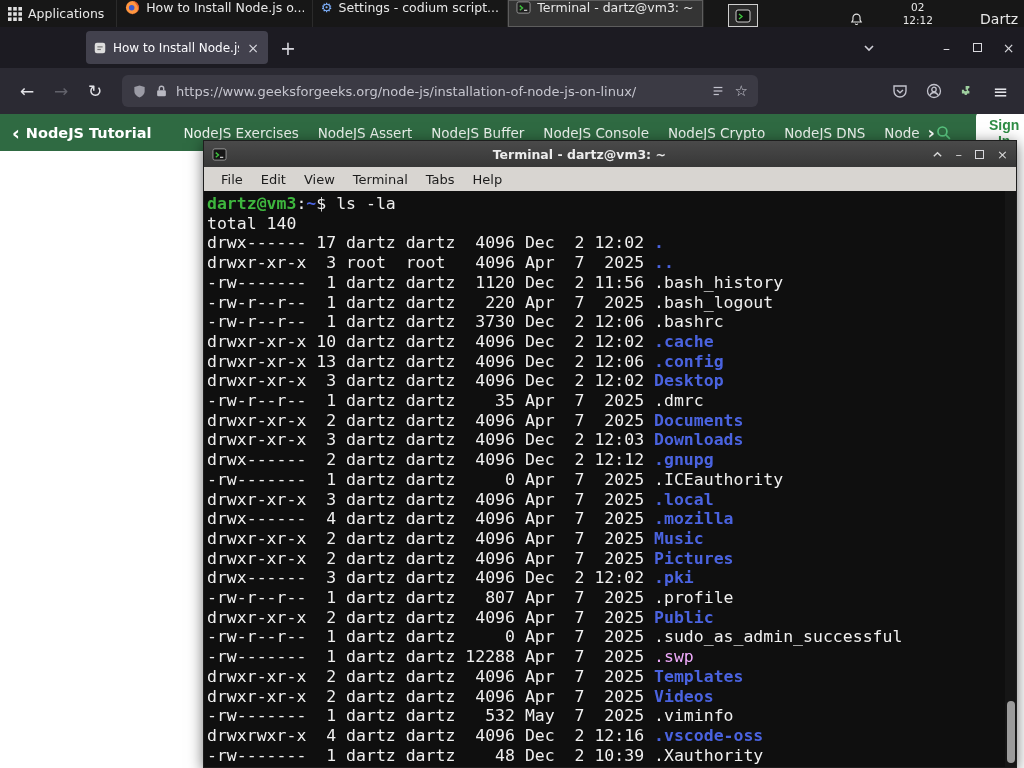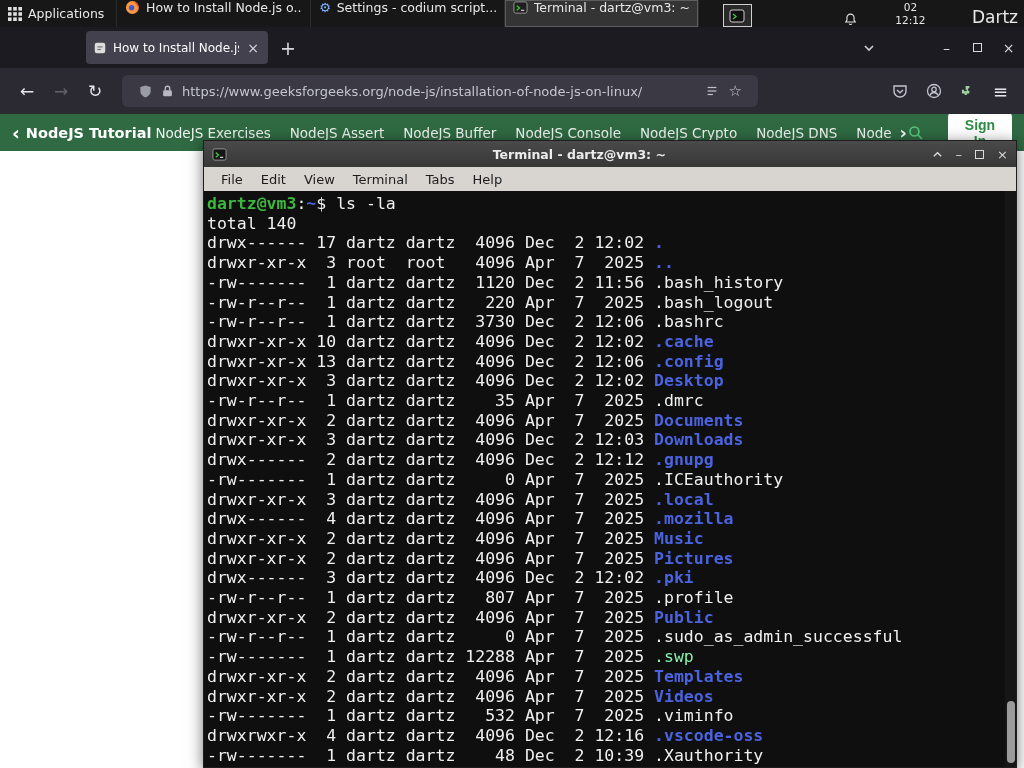--- a/index.html
+++ b/index.html
@@ -13,52 +13,52 @@
   .app-btn { display:flex; align-items:center; gap:6px; padding:0 12px 0 8px; height:100%; border-right:1px solid #2b2b2b; cursor:default; }
   .task-btn { display:flex; align-items:flex-start; gap:6px; width:196px; height:100%; padding:0 8px;
               border-right:1px solid #2b2b2b; overflow:hidden; }
   .task-btn span { white-space:nowrap; overflow:hidden; }
   .task-btn.active { background:#343434; box-shadow:inset 0 0 0 1px #5d5d5d; }
   .panel-right { margin-left:auto; display:flex; align-items:flex-end; gap:8px; height:100%;padding-left:24px; }
   .tray-box { width:30px; height:23px; border:1px solid #cfcfcf; background:#2a2a2a; display:flex;
               align-items:center; justify-content:center; margin-right:78px; }
   .bell { width:26px; display:flex; justify-content:center; }
   .clock { text-align:center; font-size:10.5px; line-height:1.25; padding:0 10px; }
-  .panel-user { font-size:17px; padding:0 6px 0 14px; }
+  .panel-user { font-size:14px; padding:0 6px 0 14px; }
 
   
   .browser { position:absolute; top:27px; left:0; width:1024px; height:741px; background:#fff; }
   .tabbar { height:41px; background:#1c1b22; display:flex; align-items:center; padding-left:86px; }
   .tab { width:182px; height:33px; background:#42414d; border-radius:4px; display:flex; align-items:center;
          gap:6px; padding:0 7px; color:#fbfbfe; }
   .tab-title { flex:1; font-size:12px; white-space:nowrap; overflow:hidden; }
   .tab-close { font-size:14px; color:#d7d7de; padding:0 2px; }
   .newtab { color:#d7d7de; font-size:19px; padding:0 12px; }
   .tab-right { margin-left:auto; display:flex; align-items:center; }
   .alltabs { padding:0 10px; margin-right:46px; display:flex; }
   .winbtn { width:31px; text-align:center; color:#d9d9de; font-size:14px; display:flex; align-items:center; justify-content:center; }
   .max-box { display:inline-block; width:9px; height:9px; border:1.5px solid #d9d9de; }
 
   .navbar { height:46px; background:#2b2a33; display:flex; align-items:center; padding:0 10px; }
   .nav-ico { width:34px; text-align:center; font-size:17px; color:#e3e3e8; }
   .nav-ico.disabled { color:#62626b; }
   .urlbar { margin-left:10px; width:636px; height:32px; background:#3b3a44; border-radius:6px;
-            display:flex; align-items:center; gap:8px; padding:0 16px; }
+            display:flex; align-items:center; gap:8px; padding:0 10px; }
   .url-text { flex:1; font-size:13px; color:#c6c6cf; white-space:nowrap; overflow:hidden; }
   .url-right { display:flex; align-items:center; gap:10px; }
   .star { color:#c9c9d3; font-size:15px; }
   .nav-right { margin-left:auto; display:flex; align-items:center; gap:18px; padding-right:6px; }
   .menu-glyph { font-size:18px; color:#e3e3e8; }
 
   
   .site-nav { height:37px; background:#2f6a42; display:flex; align-items:center; color:#fff;
               padding:0 12px; overflow:hidden; }
   .gfg-back { display:flex; align-items:center; gap:6px; font-weight:bold; font-size:14.5px; white-space:nowrap; }
   .gfg-chevron { font-size:19px; font-weight:bold; }
-  .gfg-items { display:flex; align-items:center; gap:19px; margin-left:4px; font-size:13.5px; white-space:nowrap; }
+  .gfg-items { display:flex; align-items:center; gap:19px; margin-left:32px; font-size:13.5px; white-space:nowrap; }
   .gfg-items span { color:#eef4ef; }
   .gfg-next { font-size:18px; font-weight:bold; margin-left:8px; }
   .gfg-search { margin-left:auto; display:flex; align-items:center; }
   .signin { margin-left:24px; background:#ffffff; color:#2f8d46; font-weight:bold; font-size:14px;
             padding:4px 13px; border-radius:4px; border:none; }
   .page-body { height:100%; background:#fff; }
 
   
   .terminal { position:absolute; left:203px; top:140px; width:814px; height:628px; z-index:40;
               border:1px solid #1e1e1e; box-shadow:0 3px 14px rgba(0,0,0,.55); display:flex; flex-direction:column; }
@@ -67,21 +67,21 @@
   .t-title { flex:1; text-align:center; font-size:12.5px; font-weight:bold; white-space:nowrap; overflow:hidden; }
   .t-btns { display:flex; align-items:center; gap:13px; color:#d8d8d8; font-size:13px; }
   .t-menubar { height:24px; background:#d8d5d1; display:flex; align-items:center; padding-left:8px;
                font-size:13px; color:#1c1c1c; }
   .t-menu-item { padding:0 9px; }
   .t-body { position:relative; flex:1; background:#0f0f0f; overflow:hidden; cursor:text; }
   .t-body pre { margin:0; padding:3px 0 0 3px; font-family:"DejaVu Sans Mono","Liberation Mono",monospace;
                 font-size:16.5px; line-height:19.7px; color:#f0f0f0; white-space:pre; }
   .c-green { color:#3eb73e; font-weight:bold; }
   .c-blue  { color:#4a63e0; font-weight:bold; }
-  .c-dim   { color:#86efac; }
+  .c-dim   { color:#f0abfc; }
   .t-scroll { position:absolute; top:0; right:0; width:11px; height:100%; background:#161616; }
   .t-thumb { position:absolute; right:1px; bottom:4px; width:8px; height:62px; border-radius:4px; background:#9b9b9b; }
 </style>
 </head>
 <body>
 
 <div class="screen">
 
   <div class="panel">
     <div class="app-btn">
@@ -280,21 +280,21 @@
 <span>drwx------  4 dartz dartz  4096 Apr  7  2025 </span><span class="c-blue">.mozilla</span>
 <span>drwxr-xr-x  2 dartz dartz  4096 Apr  7  2025 </span><span class="c-blue">Music</span>
 <span>drwxr-xr-x  2 dartz dartz  4096 Apr  7  2025 </span><span class="c-blue">Pictures</span>
 <span>drwx------  3 dartz dartz  4096 Dec  2 12:02 </span><span class="c-blue">.pki</span>
 <span>-rw-r--r--  1 dartz dartz   807 Apr  7  2025 </span><span>.profile</span>
 <span>drwxr-xr-x  2 dartz dartz  4096 Apr  7  2025 </span><span class="c-blue">Public</span>
 <span>-rw-r--r--  1 dartz dartz     0 Apr  7  2025 </span><span>.sudo_as_admin_successful</span>
 <span>-rw-------  1 dartz dartz 12288 Apr  7  2025 </span><span class="c-dim">.swp</span>
 <span>drwxr-xr-x  2 dartz dartz  4096 Apr  7  2025 </span><span class="c-blue">Templates</span>
 <span>drwxr-xr-x  2 dartz dartz  4096 Apr  7  2025 </span><span class="c-blue">Videos</span>
-<span>-rw-------  1 dartz dartz   532 Apr  7  2025 </span><span>.viminfo</span>
+<span>-rw-------  1 dartz dartz   532 May  7  2025 </span><span>.viminfo</span>
 <span>drwxrwxr-x  4 dartz dartz  4096 Dec  2 12:16 </span><span class="c-blue">.vscode-oss</span>
 <span>-rw-------  1 dartz dartz    48 Dec  2 10:39 </span><span>.Xauthority</span>
 <span>-rw-rw-r--  1 dartz dartz  9529 Dec  2 10:43 </span><span>.xscreensaver</span>
 </pre>
       <div class="t-scroll">
         <div class="t-thumb"></div>
       </div>
     </div>
   </div>
 

